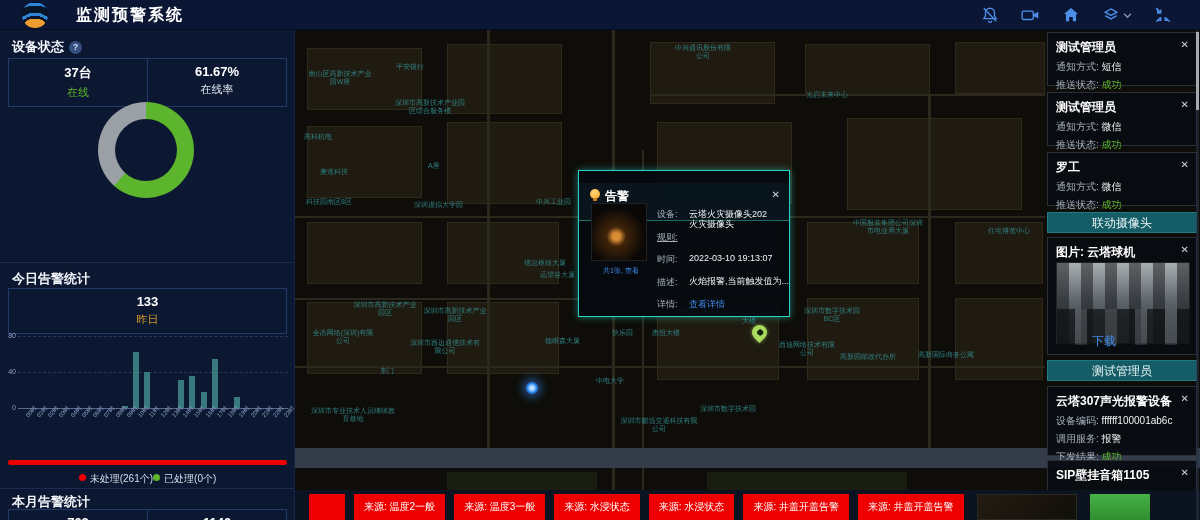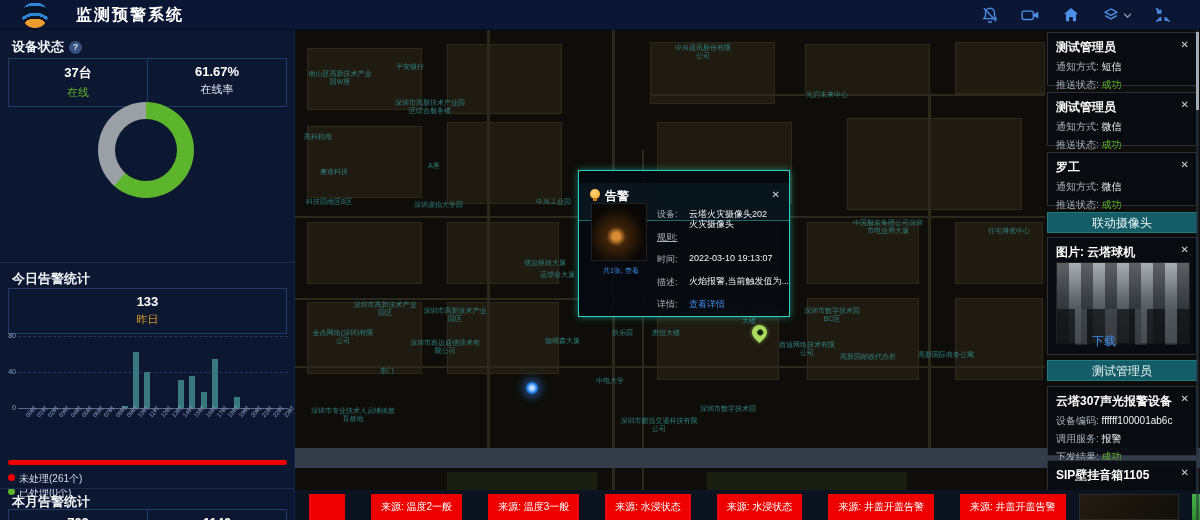--- a/index.html
+++ b/index.html
@@ -35,21 +35,21 @@
   .donut-hole { position:absolute; left:17px; top:17px; width:62px; height:62px; border-radius:50%; background:#0c1731; }
   .legend-row { position:absolute; left:0; width:295px; display:flex; justify-content:center; gap:26px; font-size:10px; color:#cdd6e4;}
   .dot { display:inline-block; width:7px; height:7px; border-radius:50%; margin-right:4px; vertical-align:1px; }
   .divider { position:absolute; left:0; width:295px; height:1px; background:#1b2c50; }
   .grid-line { position:absolute; left:18px; width:270px; border-top:1px dashed #27395e; }
   .axis-line { position:absolute; left:18px; width:270px; height:1px; background:#56688c; }
   .ytick { position:absolute; left:4px; width:12px; text-align:right; font-size:7px; color:#8fa3c8; }
   .bar { position:absolute; bottom:0; width:6px; background:#39797e; }
   .xlab { position:absolute; font-size:6px; color:#8fa3c8; transform:rotate(-50deg); transform-origin:left top; white-space:nowrap;}
   .redbar { position:absolute; left:8px; top:430px; width:279px; height:5px; border-radius:3px; background:#ee0000; }
-  .proc-row { position:absolute; left:8px; top:442px; width:279px; display:flex; justify-content:center; font-size:10px; color:#d8dfea;flex-direction:column; }
+  .proc-row { position:absolute; left:8px; top:442px; width:279px; display:flex; justify-content:center; font-size:10px; color:#d8dfea; }
 
   
   .map { position:absolute; left:295px; top:30px; width:905px; height:460px; background:#0e0d09; overflow:hidden; z-index:1;}
   .blk { position:absolute; background:rgba(48,40,24,0.55); border:1px solid rgba(95,84,52,0.25); }
   .park { position:absolute; background:rgba(38,48,26,0.5); }
   .road { position:absolute; background:#2b281c; }
   .band { position:absolute; background:#333c48; }
   .mlabel { position:absolute; font-size:7px; line-height:8px; color:#2f8080; z-index:2; }
   .pin { position:absolute; width:15px; height:15px; background:#aadb5e; border-radius:50% 50% 50% 0;
          transform:rotate(-45deg); z-index:3; box-shadow:0 0 4px rgba(160,220,90,.7);}
@@ -396,21 +396,21 @@
     <div class="card-title">SIP壁挂音箱1105</div>
     <div class="card-row"><span>设备编码:</span> <b>1105</b></div>
   </div>
 </div>
 
 <div class="scrollbar">
     <div class="scroll-thumb"></div>
   </div>
 
 <div class="ticker">
-  <div id="ticker-items" style="display:flex;gap:26px;border-radius:10px;">
+  <div id="ticker-items" style="display:flex;gap:9px;border-radius:10px;">
       <div class="talert" style="background: rgb(238, 0, 0); width: 36px; padding: 0px;"></div>
       <div class="talert" style="background: rgb(238, 0, 0);">来源: 温度2一般</div>
       <div class="talert" style="background: rgb(238, 0, 0);">来源: 温度3一般</div>
       <div class="talert" style="background: rgb(238, 0, 0);">来源: 水浸状态</div>
       <div class="talert" style="background: rgb(238, 0, 0);">来源: 水浸状态</div>
       <div class="talert" style="background: rgb(238, 0, 0);">来源: 井盖开盖告警</div>
       <div class="talert" style="background: rgb(238, 0, 0);">来源: 井盖开盖告警</div>
     </div>
   <div class="tthumb-dark"></div>
   <div class="tthumb-green"></div>

